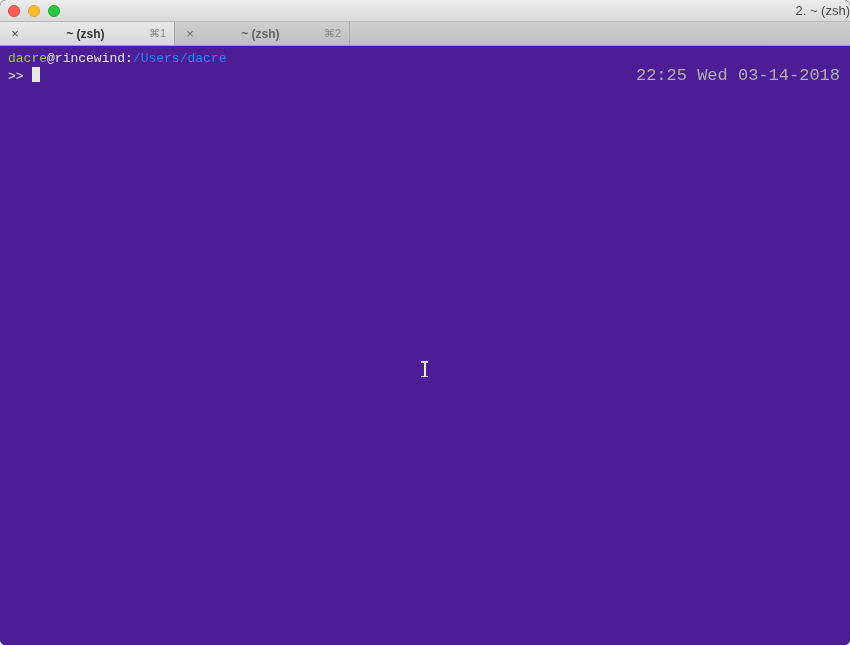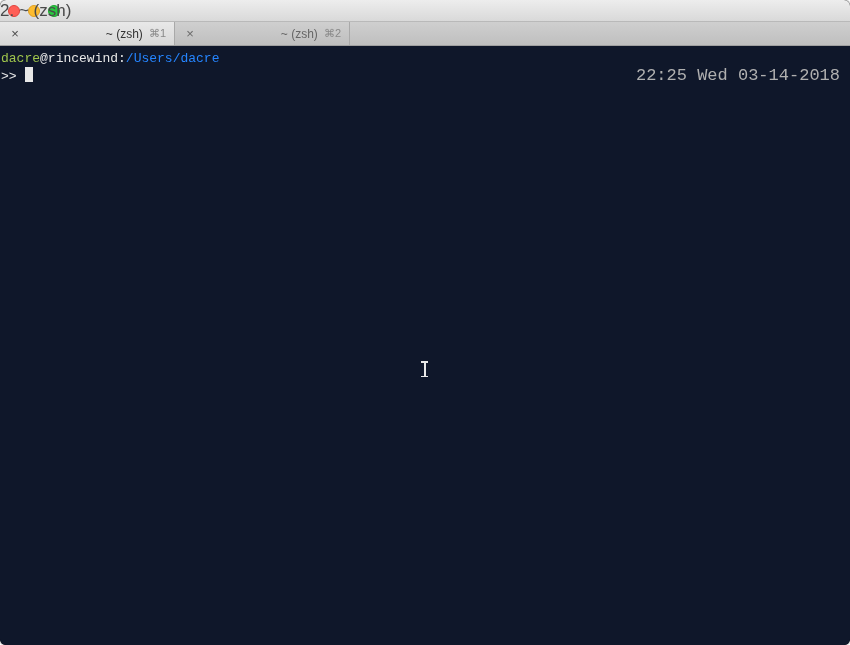--- a/index.html
+++ b/index.html
@@ -24,22 +24,22 @@
     display: flex; gap: 8px;
     padding-left: 8px;
     align-items: center;
   }
   .tl { width: 12px; height: 12px; border-radius: 50%; }
   .tl.red    { background: #ff5f57; border: 0.5px solid #e0443e; }
   .tl.yellow { background: #febc2e; border: 0.5px solid #dfa023; }
   .tl.green  { background: #28c840; border: 0.5px solid #1fa52f; }
   .title {
     position: absolute; left: 0; right: 0;
-    text-align: left;
-    font-size: 17px; color: #4a4a4a;
+    text-align: right;
+    font-size: 13px; color: #4a4a4a;
     pointer-events: none;
     font-weight: 400;
   }
   .tabbar {
     height: 24px;
     background: linear-gradient(#cfcfcf, #bfbfbf);
     border-bottom: 1px solid #a0a0a0;
     display: flex;
     flex: 0 0 auto;
   }
@@ -64,32 +64,32 @@
   .tab .close {
     width: 14px; height: 14px;
     display: flex; align-items: center; justify-content: center;
     font-size: 13px; color: #4a4a4a;
     line-height: 1;
     margin-right: 6px;
   }
   .tab.inactive .close { color: #6a6a6a; }
   .tab .label {
     flex: 1;
-    text-align: right;
-    white-space: nowrap; overflow: hidden; text-overflow: ellipsis;
+    text-align: center;
+    white-space: nowrap; overflow: hidden; text-overflow: ellipsis; font-weight: bold;
   }
   .tab .shortcut {
     font-size: 11px; color: #888;
     margin-left: 6px;
     white-space: nowrap;
   }
   .terminal {
     flex: 1 1 auto;
-    background: #0f172a;
-    padding: 4px 1px;
+    background: #4c1d95;
+    padding: 4px 8px;
     font-family: "Menlo", "Monaco", "Courier New", monospace;
     font-size: 13px; line-height: 17px;
     color: #e8e8e8;
     position: relative;
     cursor: text;
   }
   .line { white-space: pre; }
   .user { color: #9fc64c; }
   .host { color: #e8e8e8; }
   .path { color: #2585ff; }

